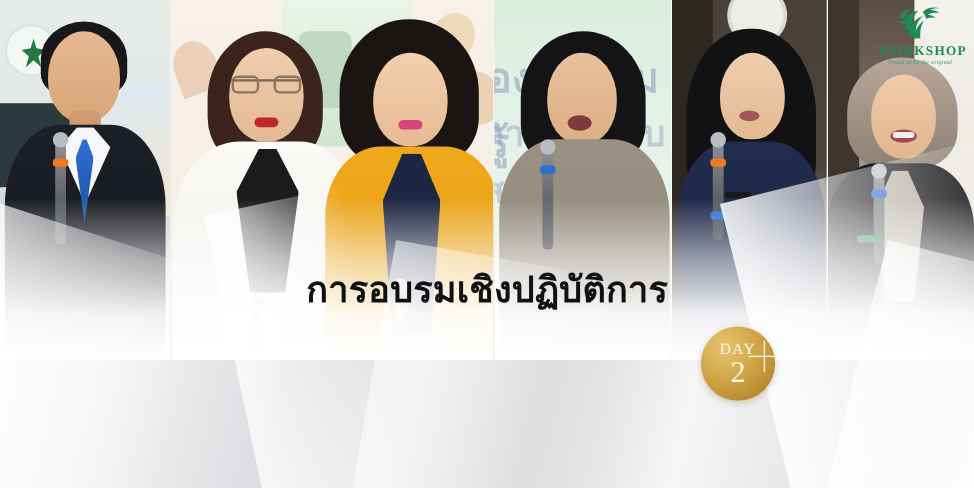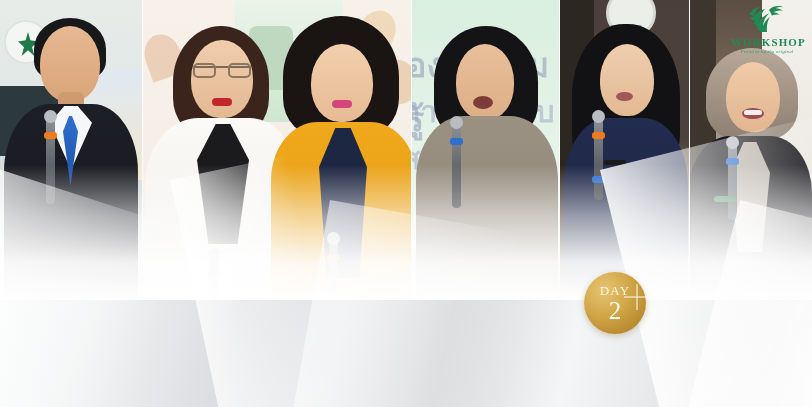--- a/index.html
+++ b/index.html
@@ -362,20 +362,21 @@
         <g fill="#1f8a55">
           <path d="M18 26c-.6-6 .4-11 3-15-3.4 2.2-5.6 5.3-7 9 .3-5.2 2.4-9.4 6-12.6-4.6 1.6-7.8 4.6-9.8 8.8C10.6 11 12.6 6.6 16 3c-5 1-8.6 3.8-11 8 .4-4.4 2.6-7.8 6.4-10C6.2 1.6 2.6 4.2 0 8.6c2 .4 3.6 1.2 5 2.2-1.6.2-3 .8-4.2 1.8 2.6.8 4.6 2 6.2 3.6-1.4-.2-2.8 0-4 .6 3 1.2 5.2 3 6.8 5.4-1-.2-2-.2-3 0 2.4 1.2 4.2 2.6 5.4 4.2zM22.8 9.6c2.6-1 5.2-1.2 8-.8-2-1.6-4.2-2.4-6.6-2.6 3.2-1.6 6.4-2 9.8-1.2-2.4-2-5-2.8-8-2.6 2.6-1.4 5.4-1.8 8.4-1.2-3-1.4-6-1.6-9-.6-2 .6-3.8 1.8-5.4 3.4 1.2 1.6 2.2 3.4 2.8 5.6z"></path>
         </g>
       </svg>
     </span>
     <div class="wordmark">WORKSHOP</div>
     <div class="tagline">Proud to be the original</div>
   </div>
 
   <div class="headline-block">
+    <div class="thai-head">การอบรมเชิงปฏิบัติการ</div>
   </div>
 
   <div class="day-badge">
     <div class="day-word">DAY</div>
     <div class="day-num">2</div>
   </div>
 
 </div>
 
 </body></html>

